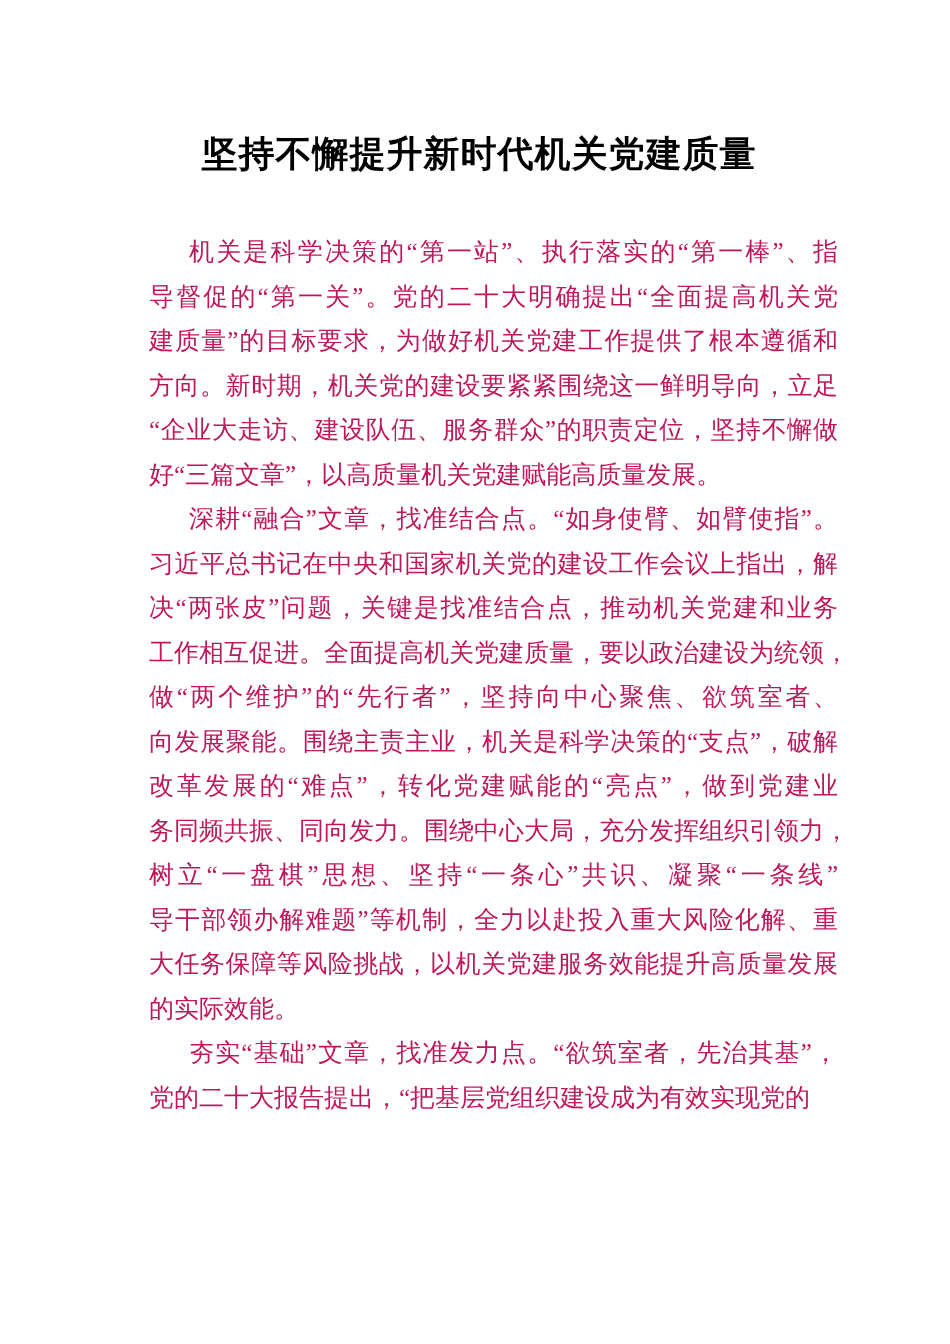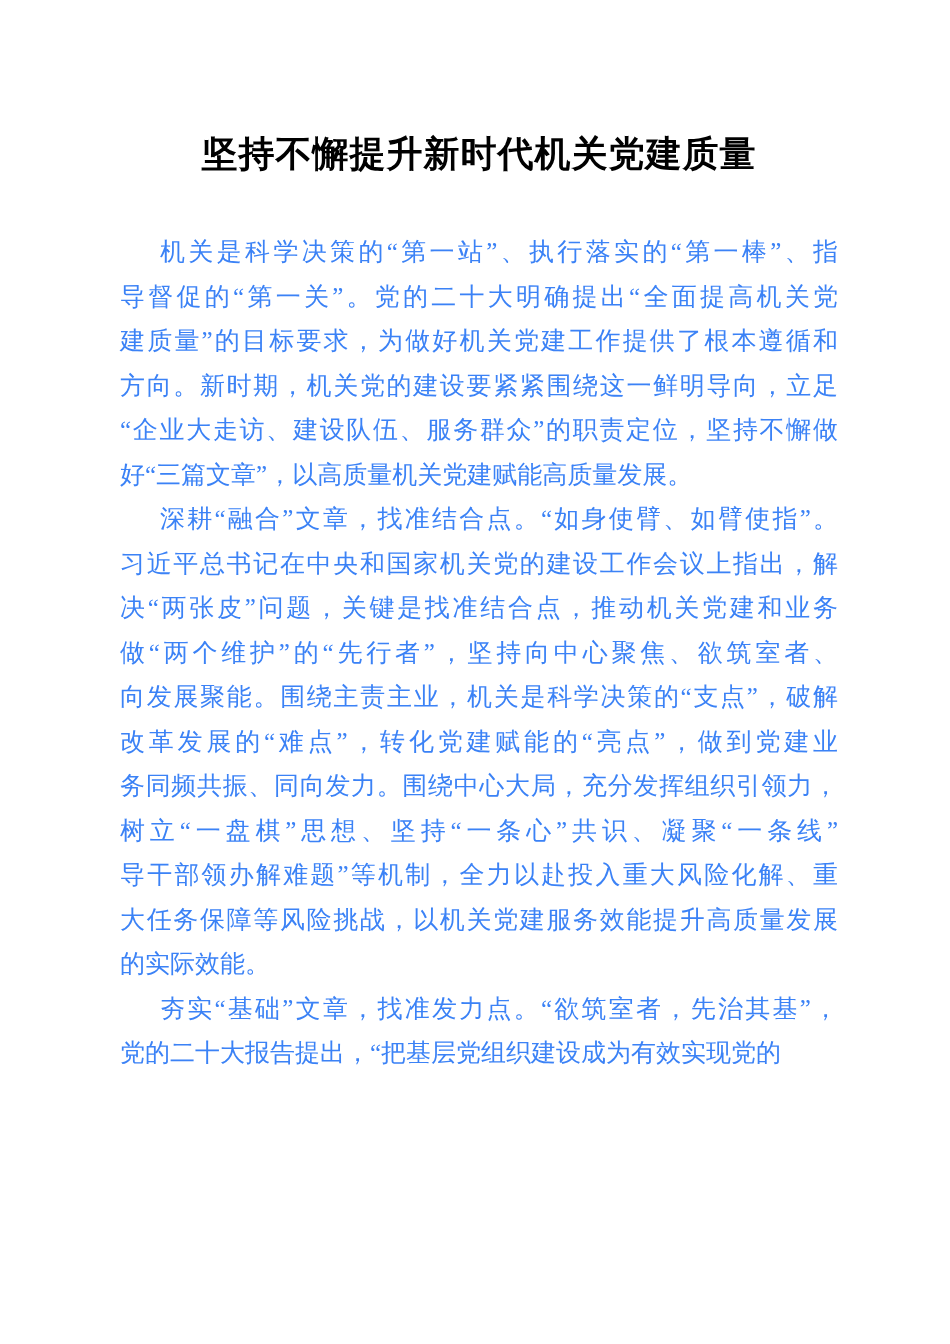--- a/index.html
+++ b/index.html
@@ -31,25 +31,26 @@
     color: #000000;
     letter-spacing: 1px;
   }
   .paragraph {
     margin: 0;
     padding: 0;
   }
   .line {
     font-size: 25px;
     line-height: 44.5px;
-    color: #3b82f6;
+    color: #be185d;
     text-align: justify;
     text-align-last: justify;
     word-break: break-all;
     white-space: nowrap;
+    margin-left: 29px;
   }
   .line.para-first {
     text-indent: 40px;
   }
   .line.para-last {
     text-align-last: left;
     white-space: normal;
   }
 </style>
 </head>
@@ -64,20 +65,21 @@
           <div class="line">导督促的“第一关”。党的二十大明确提出“全面提高机关党</div>
           <div class="line">建质量”的目标要求，为做好机关党建工作提供了根本遵循和</div>
           <div class="line">方向。新时期，机关党的建设要紧紧围绕这一鲜明导向，立足</div>
           <div class="line">“企业大走访、建设队伍、服务群众”的职责定位，坚持不懈做</div>
           <div class="line para-last">好“三篇文章”，以高质量机关党建赋能高质量发展。</div>
         </div>
         <div class="paragraph">
           <div class="line para-first">深耕“融合”文章，找准结合点。“如身使臂、如臂使指”。</div>
           <div class="line">习近平总书记在中央和国家机关党的建设工作会议上指出，解</div>
           <div class="line">决“两张皮”问题，关键是找准结合点，推动机关党建和业务</div>
+          <div class="line">工作相互促进。全面提高机关党建质量，要以政治建设为统领，</div>
           <div class="line">做“两个维护”的“先行者”，坚持向中心聚焦、欲筑室者、</div>
           <div class="line">向发展聚能。围绕主责主业，机关是科学决策的“支点”，破解</div>
           <div class="line">改革发展的“难点”，转化党建赋能的“亮点”，做到党建业</div>
           <div class="line">务同频共振、同向发力。围绕中心大局，充分发挥组织引领力，</div>
           <div class="line">树立“一盘棋”思想、坚持“一条心”共识、凝聚“一条线”</div>
           <div class="line">导干部领办解难题”等机制，全力以赴投入重大风险化解、重</div>
           <div class="line">大任务保障等风险挑战，以机关党建服务效能提升高质量发展</div>
           <div class="line para-last">的实际效能。</div>
         </div>
         <div class="paragraph">

